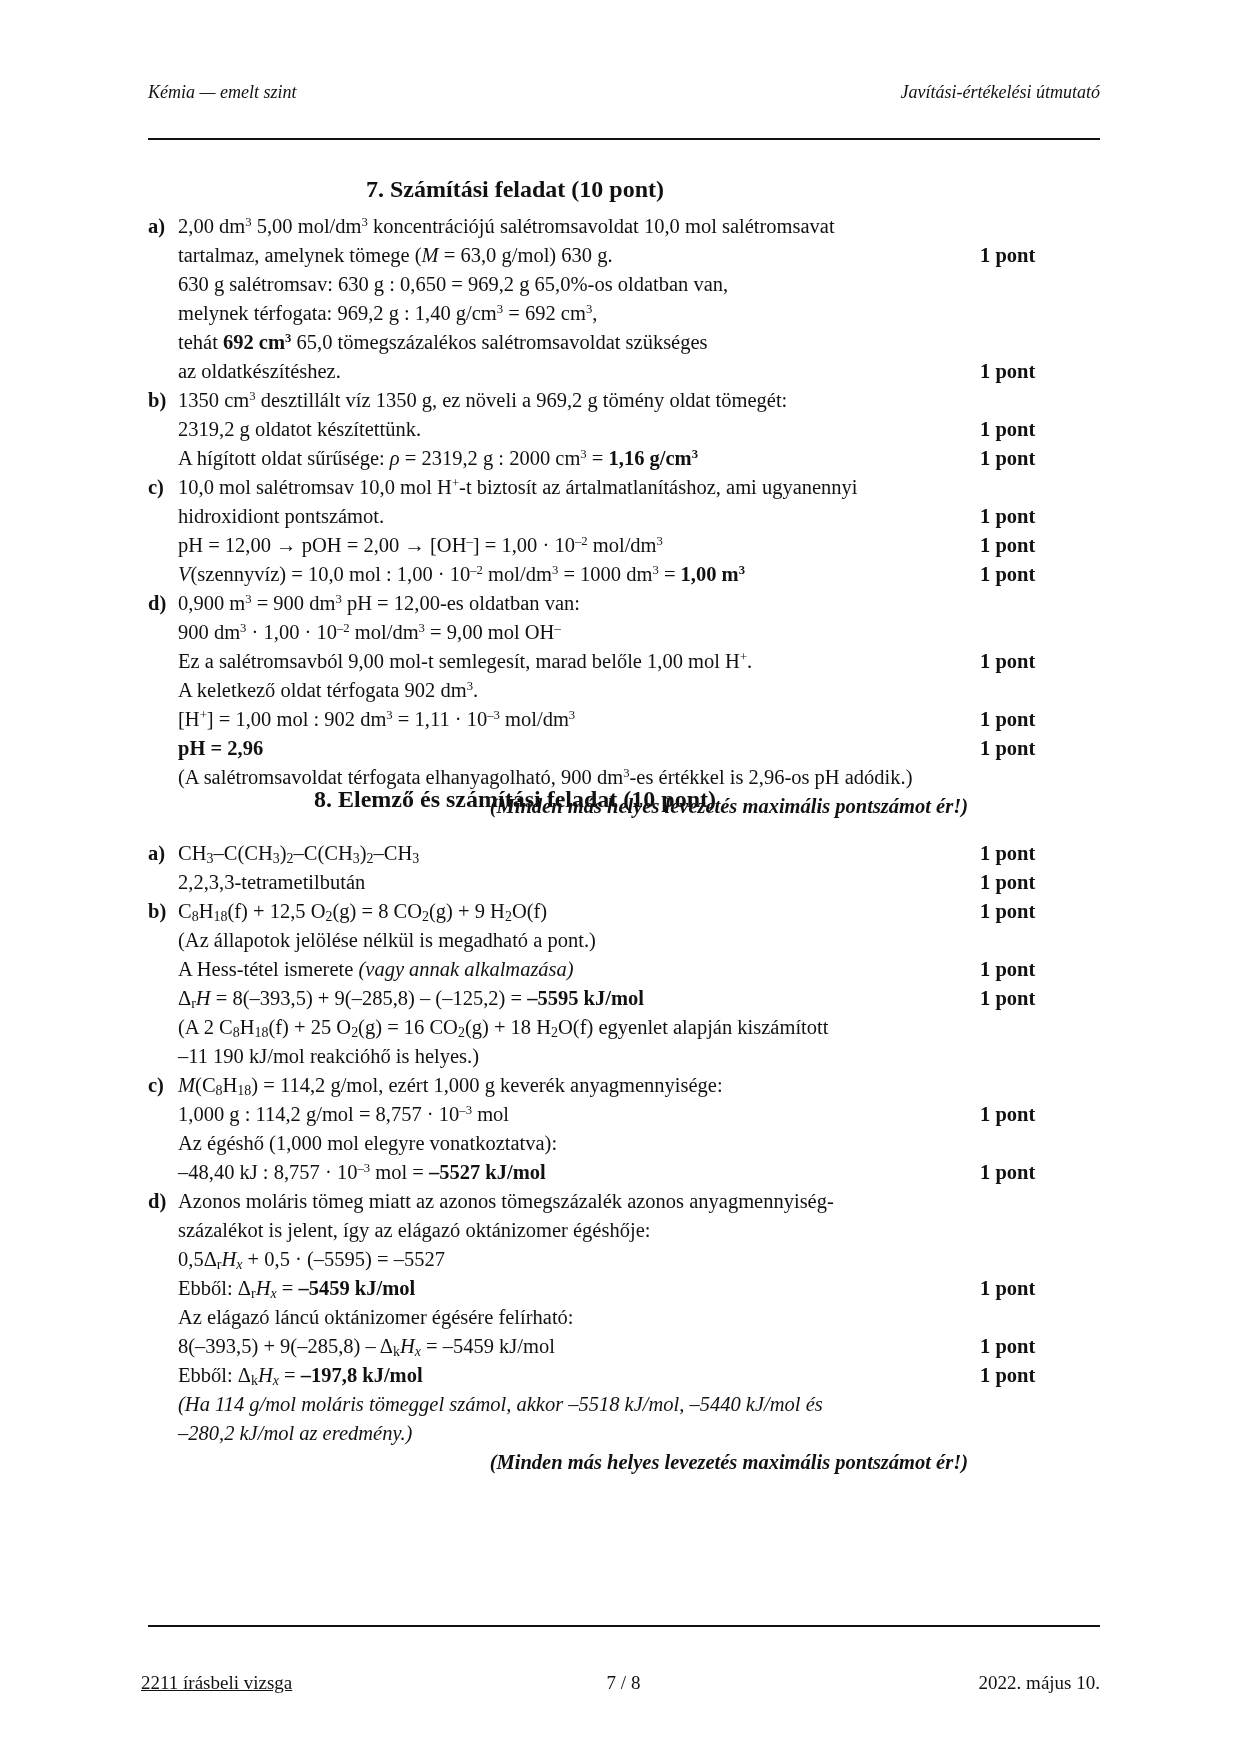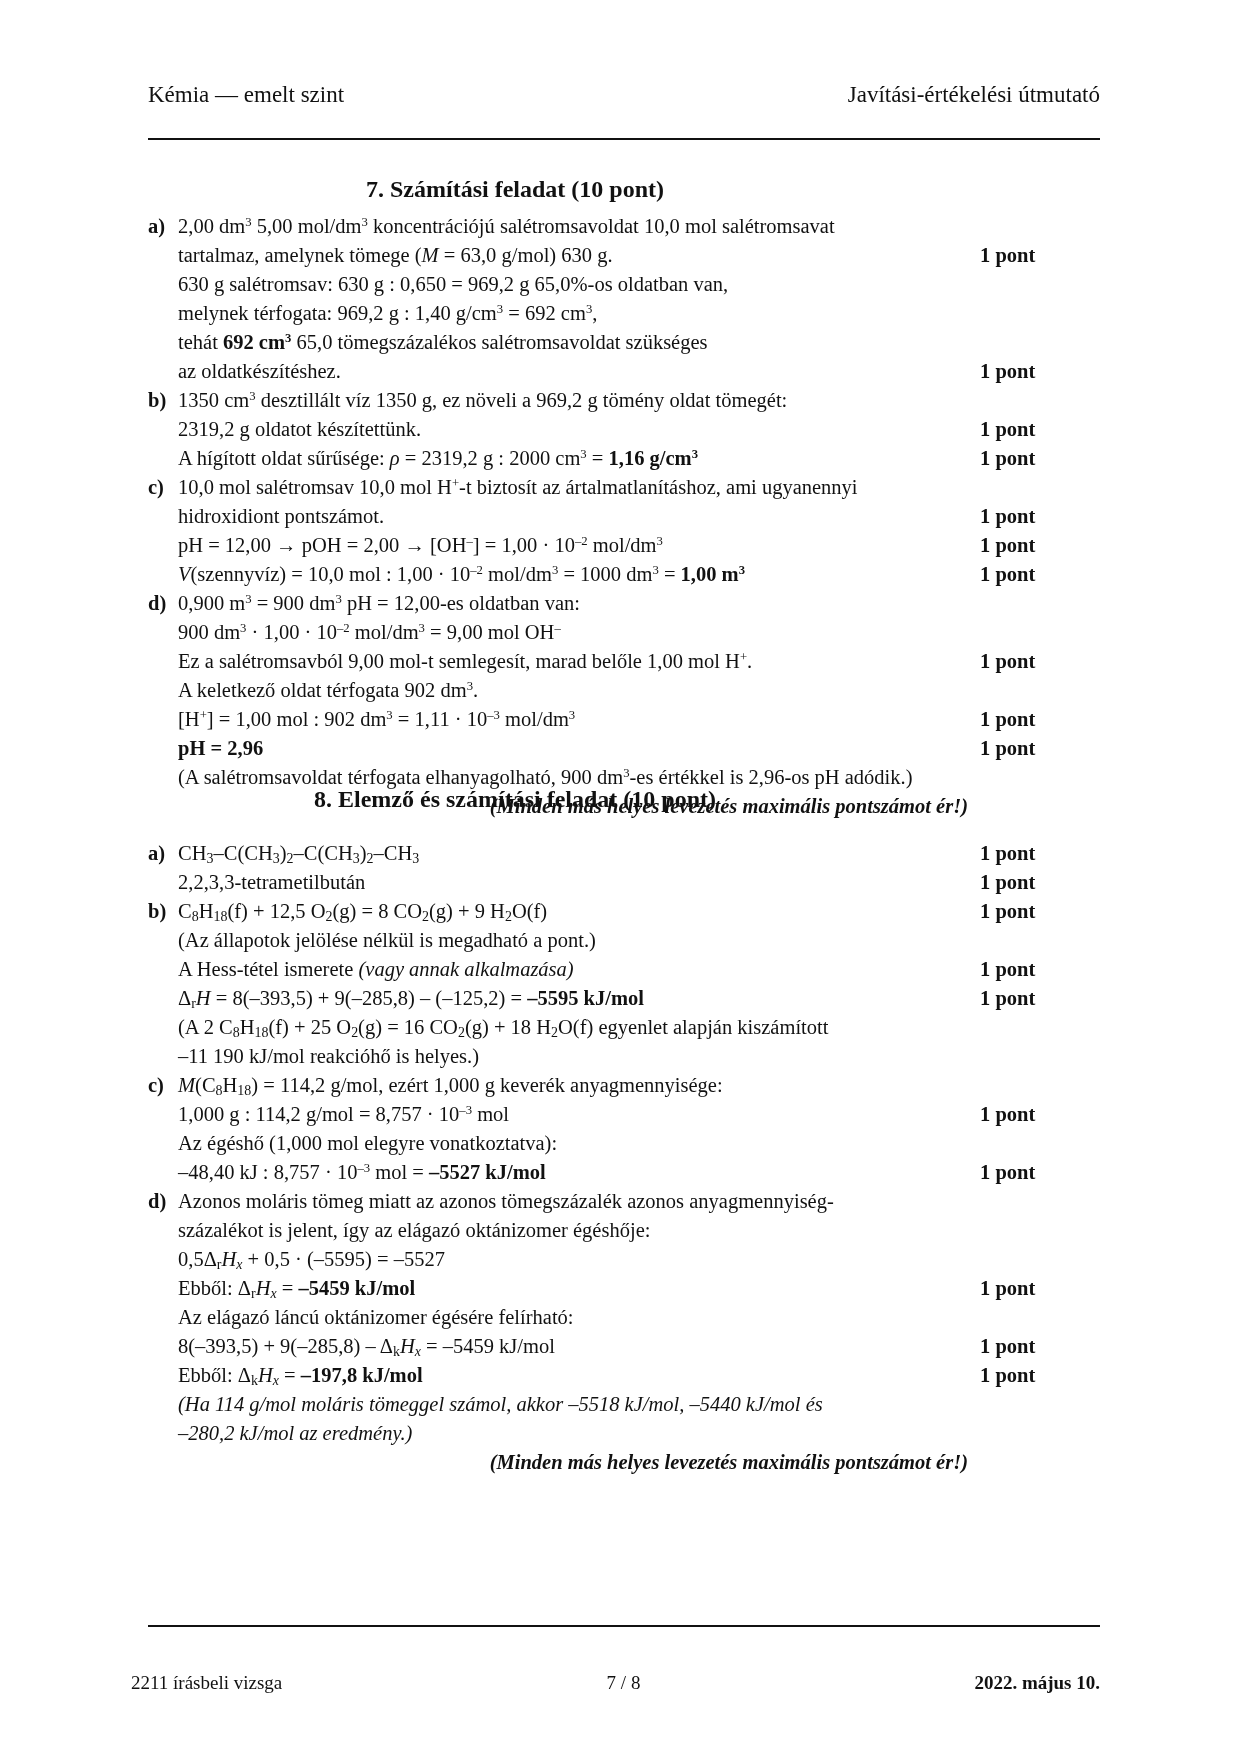--- a/index.html
+++ b/index.html
@@ -1,27 +1,27 @@
 <!DOCTYPE html>
 <html><head>
 <meta charset="utf-8">
 <style>
   html, body { margin: 0; padding: 0; background: #ffffff; }
   body { width: 1241px; height: 1755px; position: relative; overflow: hidden;
          font-family: "Liberation Serif", serif; color: #111; }
-  .hdr { position: absolute; top: 82px; font-size: 23px; }
+  .hdr { position: absolute; top: 82px; font-size: 18px; font-style: italic; }
   .hdr-left { left: 148px; }
   .hdr-right { right: 141px; text-align: right; }
   .rule { position: absolute; left: 148px; width: 952px; height: 2px; background: #111; }
   .rule-top { top: 138px; }
   .rule-bottom { top: 1625px; }
   .ftr { position: absolute; top: 1672px; font-size: 19px; }
-  .ftr-left { left: 131px; }
+  .ftr-left { left: 141px; text-decoration: underline; }
   .ftr-center { left: 0; width: 1241px; text-align: center; margin-left: 3px; }
-  .ftr-right { right: 141px; font-weight: bold; }
+  .ftr-right { right: 141px; }
   .section-title { position: absolute; left: 0; width: 1030px; text-align: center;
                    font-weight: bold; font-size: 24px; }
   .block { position: absolute; left: 148px; width: 960px; font-size: 20.5px; }
   .line { position: relative; height: 29px; line-height: 29px; white-space: nowrap; }
   .lab { position: absolute; left: 0; font-weight: bold; }
   .txt { position: absolute; left: 30px; }
   .pt { position: absolute; left: 832px; font-weight: bold; }
   .center-note { text-align: right; font-style: italic; font-weight: bold; }
   b { font-weight: bold; }
   i { font-style: italic; }

